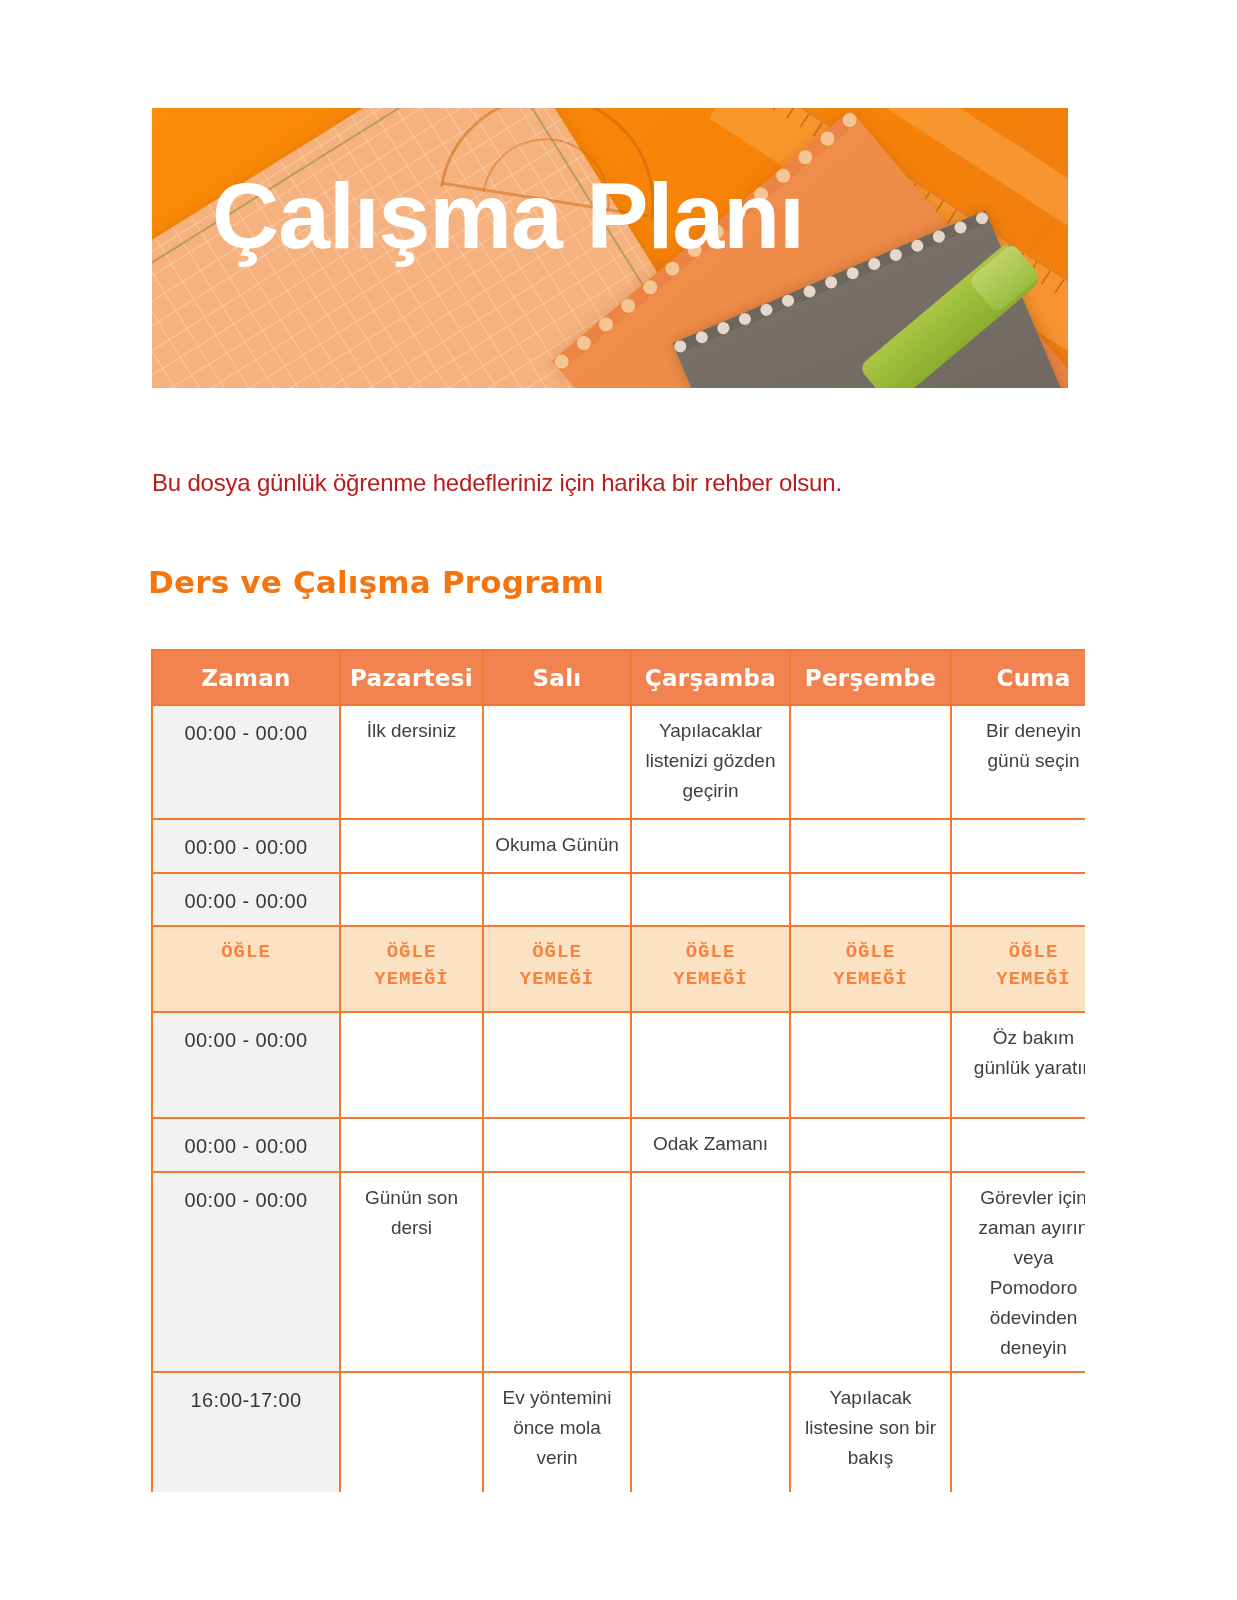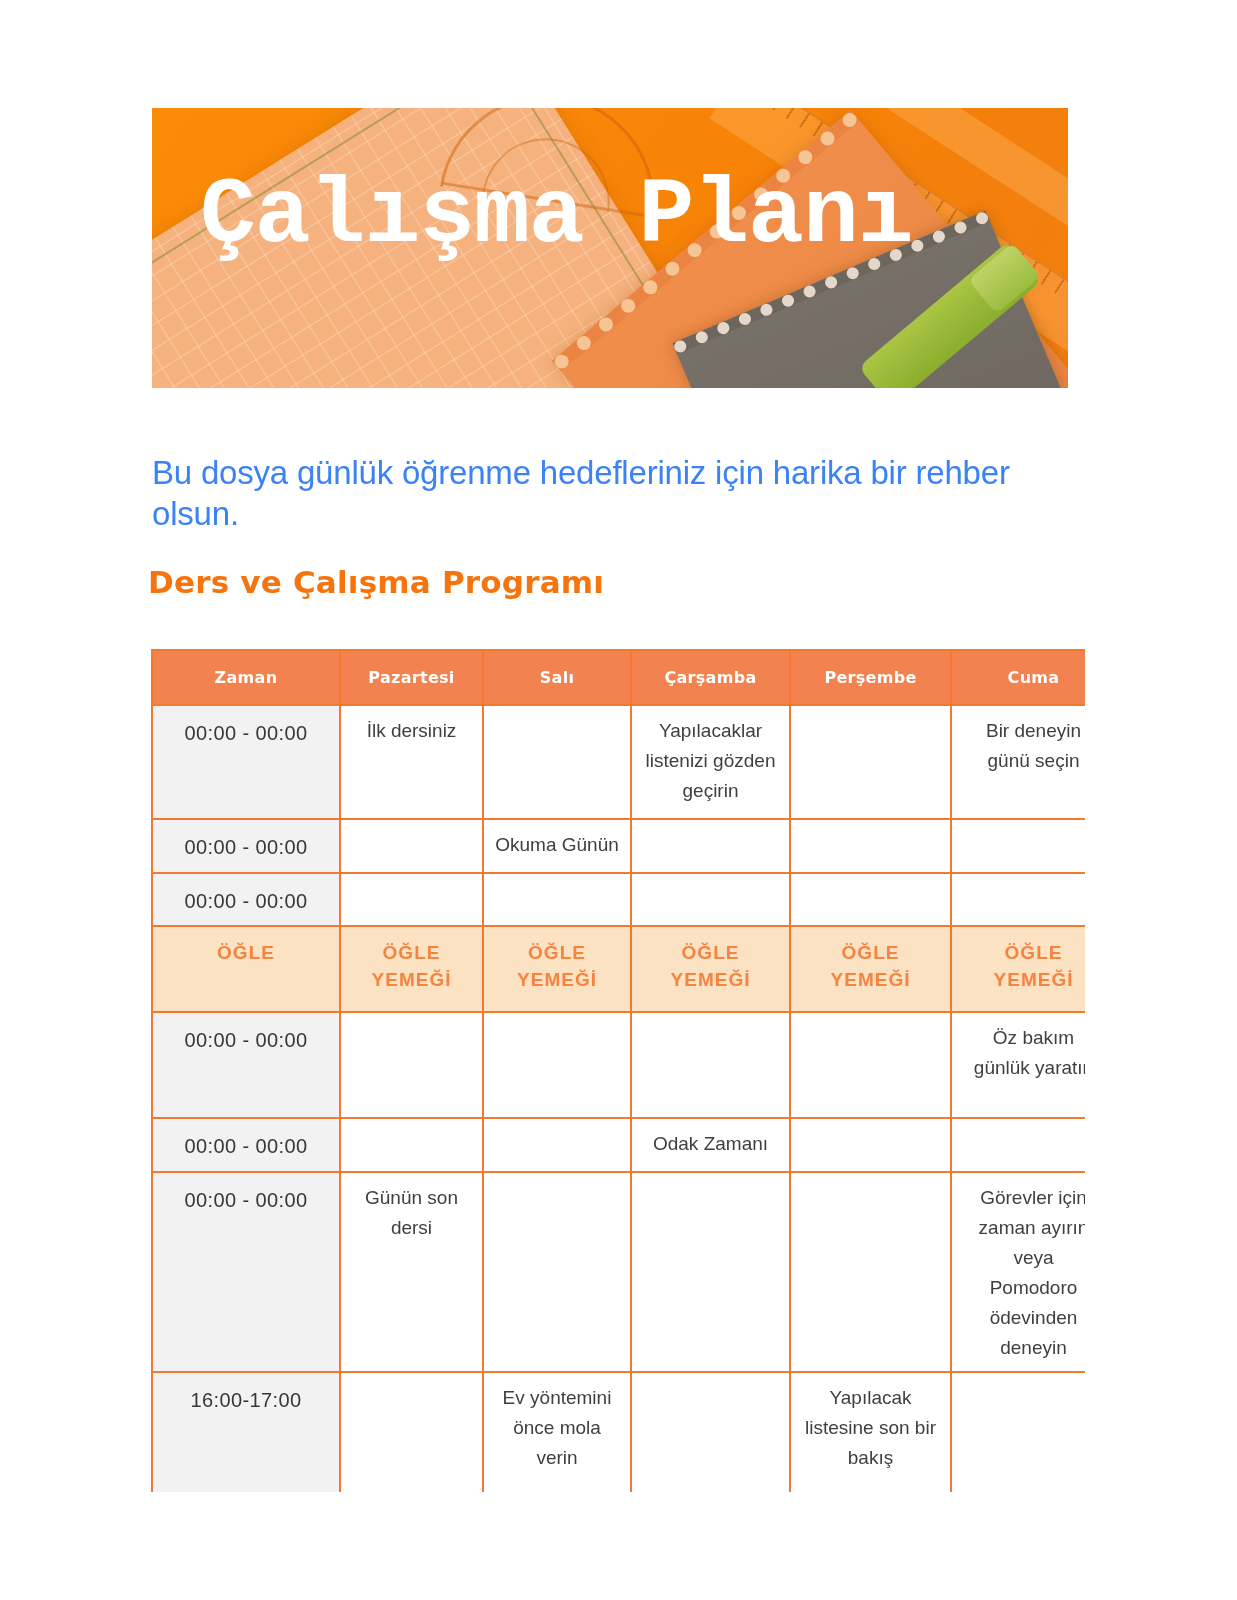--- a/index.html
+++ b/index.html
@@ -79,29 +79,29 @@
   }
   .highlighter-cap{
     right:-2px;top:4px;width:58px;height:44px;border-radius:8px;
     background:linear-gradient(180deg,#b8e077 0%,#8cc84a 100%);
   }
   .banner-tint{
     left:0;top:0;width:100%;height:100%;
     background:rgba(247,126,10,.14);z-index:5;
   }
   .banner-title{
-    left:48px;top:62px;z-index:6;color:#ffffff;
-    font-family:Liberation Mono, monospace;font-weight:bold;
+    left:60px;top:62px;z-index:6;color:#ffffff;
+    font-family:Liberation Sans, sans-serif;font-weight:bold;
     font-size:93px;line-height:1;letter-spacing:-1px;white-space:nowrap;
   }
 
   
   .intro{
-    position:absolute;left:152px;top:452px;width:940px;
-    color:#3b82f6;font-size:33px;letter-spacing:-.2px;line-height:1.25;
+    position:absolute;left:152px;top:468px;width:940px;
+    color:#b91c1c;font-size:24px;letter-spacing:-.2px;line-height:1.25;
   }
   .section-title{
     position:absolute;left:148px;top:564px;width:920px;text-align:left;
     color:#f5740e;font-family:"DejaVu Sans",sans-serif;font-weight:bold;
     font-size:31px;letter-spacing:.2px;
   }
 
   
   .table-clip{
     position:absolute;left:151px;top:649px;width:934px;height:843px;
@@ -111,33 +111,33 @@
     border-collapse:collapse;table-layout:fixed;width:964px;
   }
   .schedule th,.schedule td{
     border:2px solid #f4792f;
     text-align:center;vertical-align:top;
     white-space:pre-line;overflow:hidden;
   }
   .schedule th{
     background:#f28351;color:#ffffff;vertical-align:middle;
     font-family:"DejaVu Sans",sans-serif;font-weight:bold;
-    font-size:16px;letter-spacing:.3px;padding:0 2px;
+    font-size:23px;letter-spacing:.3px;padding:0 2px;
   }
   .schedule td{
     color:#3f3f3f;font-size:19px;line-height:30px;padding:10px 4px 8px;
     background:#ffffff;
   }
   .schedule td.time{
     background:#f2f2f2;font-size:20px;letter-spacing:.4px;padding-top:12px;
     color:#373737;
   }
   .schedule tr.lunch td{
     background:#fbe2c2;color:#f6833f;
-    font-family:Liberation Sans, sans-serif;font-weight:bold;
+    font-family:Liberation Mono, monospace;font-weight:bold;
     font-size:19px;line-height:27px;letter-spacing:1px;padding-top:12px;
   }
   tr.h-head{height:55px;} tr.h-1{height:114px;} tr.h-2{height:54px;}
   tr.h-3{height:53px;}   tr.h-4{height:86px;}  tr.h-5{height:106px;}
   tr.h-6{height:54px;}   tr.h-7{height:191px;} tr.h-8{height:126px;}
 </style>
 </head>
 <body>
 
 <div class="banner">

